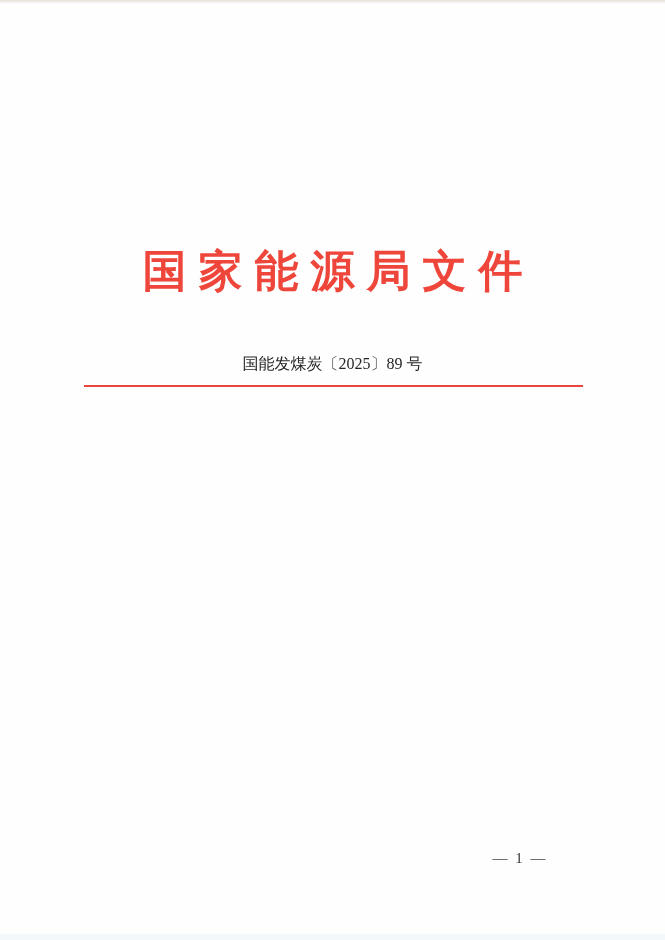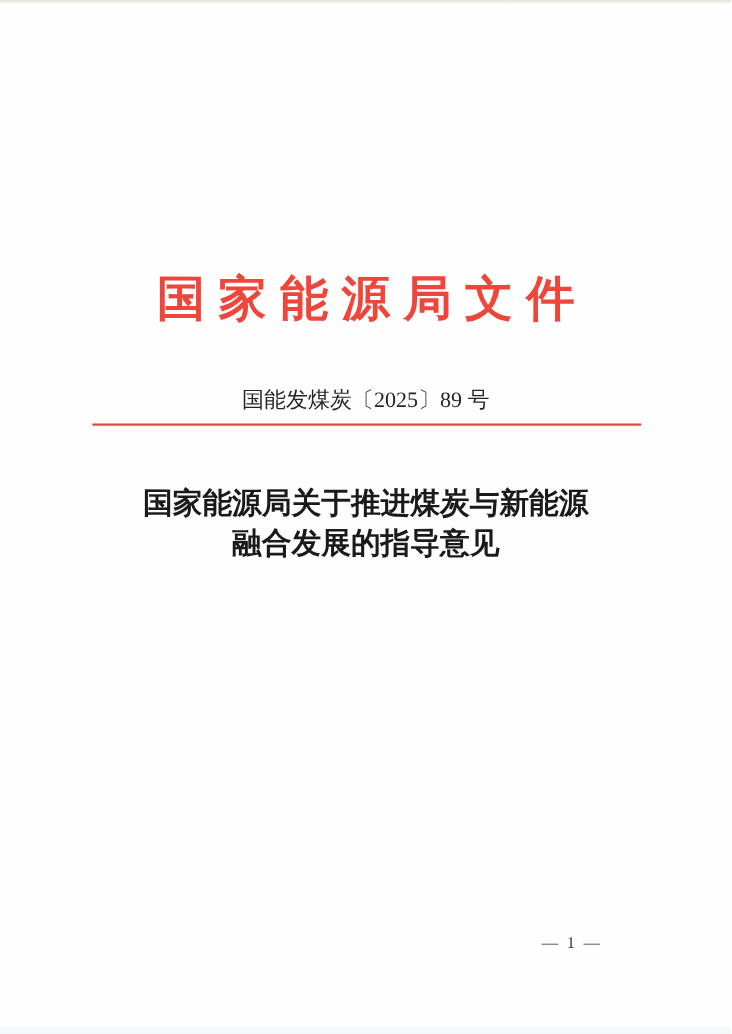--- a/index.html
+++ b/index.html
@@ -31,21 +31,21 @@
     font-weight: bold;
     letter-spacing: 12px;
     padding-left: 12px; 
     box-sizing: border-box;
     color: #ef463b;
   }
   .doc-number {
     position: absolute;
     top: 352px; left: 0; width: 100%;
     text-align: center;
-    font-size: 20px;
+    font-size: 16px;
     line-height: 24px;
     color: #262626;
   }
   .red-rule {
     position: absolute;
     top: 385px; left: 84px;
     width: 499px; height: 2px;
     background: #e8453c;
   }
   .doc-title {
@@ -97,22 +97,18 @@
 <div class="page">
 
   <div class="scan-edge-top"></div>
 
   <div class="org-header" style="color: rgb(239, 70, 59);">国家能源局文件</div>
 
   <div class="doc-number">国能发煤炭〔2025〕89 号</div>
 
   <div class="red-rule" style="background: rgb(232, 69, 60);"></div>
 
-  <div class="doc-title">
-    <div>国家能源局关于推进煤炭与新能源</div>
-    <div>融合发展的指导意见</div>
-  </div>
 
 
   <div class="page-number">— 1 —</div>
 
   <div class="scan-edge-bottom"></div>
 </div>
 
 </body></html>

